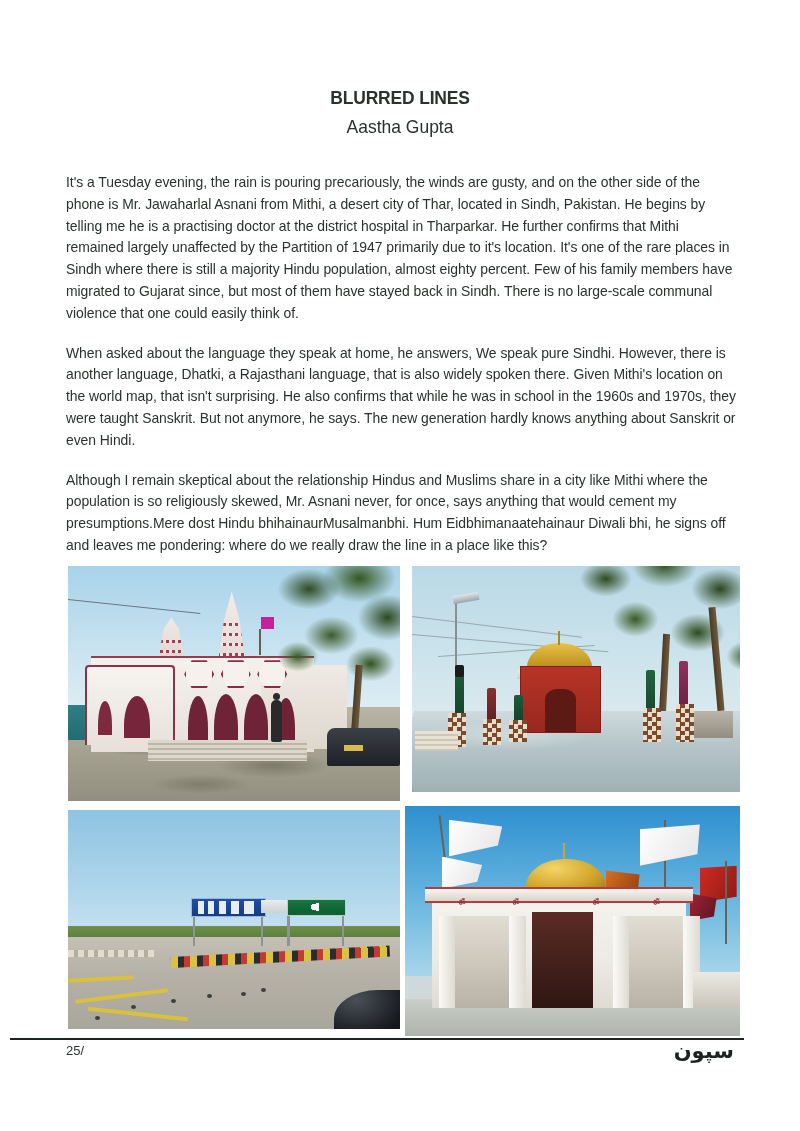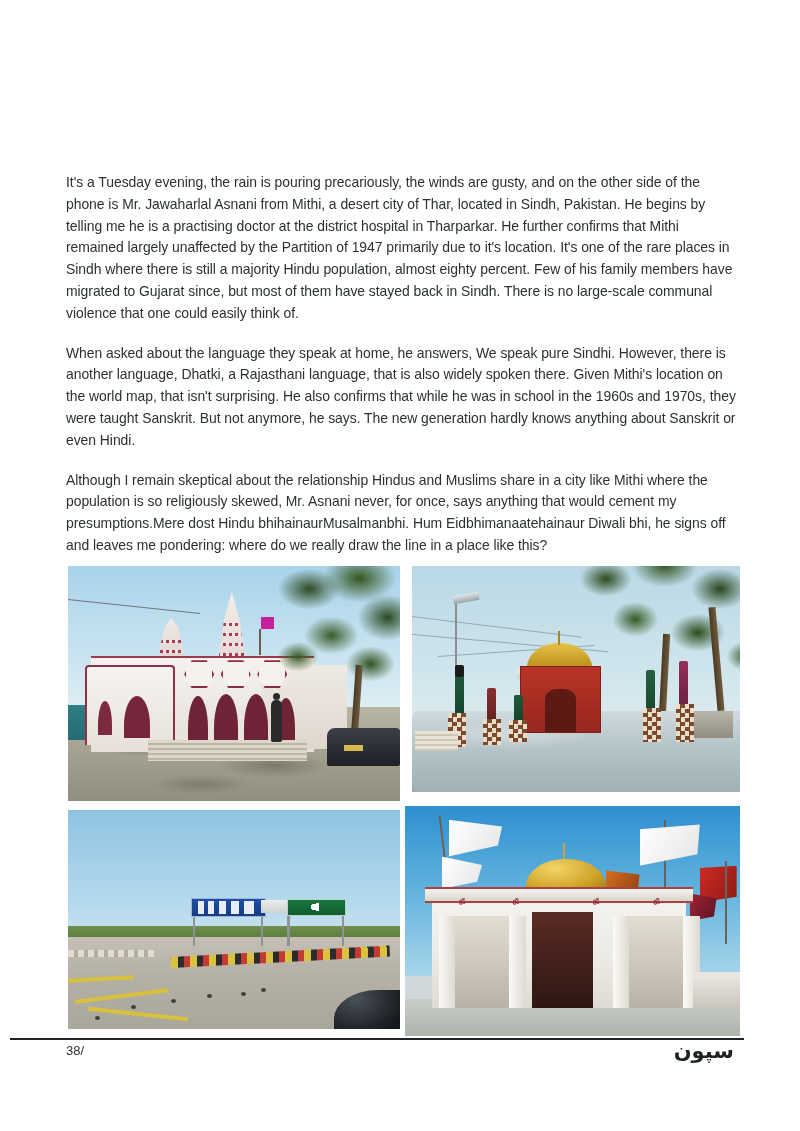--- a/index.html
+++ b/index.html
@@ -431,20 +431,24 @@
     color:#1d2320;
     direction: rtl;
     font-family: "DejaVu Sans", "Liberation Sans", sans-serif;
   }
 </style>
 </head>
 <body>
 
 <div class="page">
 
+  <div class="header">
+    <div class="article-title">BLURRED LINES</div>
+    <div class="author-name">Aastha Gupta</div>
+  </div>
 
   <div class="article-body">
     <p class="para">It's a Tuesday evening, the rain is pouring precariously, the winds are gusty, and on the other side of the phone is Mr. Jawaharlal Asnani from Mithi, a desert city of Thar, located in Sindh, Pakistan. He begins by telling me he is a practising doctor at the district hospital in Tharparkar. He further confirms that Mithi remained largely unaffected by the Partition of 1947 primarily due to it's location. It's one of the rare places in Sindh where there is still a majority Hindu population, almost eighty percent. Few of his family members have migrated to Gujarat since, but most of them have stayed back in Sindh. There is no large-scale communal violence that one could easily think of.</p>
     <p class="para">When asked about the language they speak at home, he answers, We speak pure Sindhi. However, there is another language, Dhatki, a Rajasthani language, that is also widely spoken there. Given Mithi's location on the world map, that isn't surprising. He also confirms that while he was in school in the 1960s and 1970s, they were taught Sanskrit. But not anymore, he says. The new generation hardly knows anything about Sanskrit or even Hindi.</p>
     <p class="para">Although I remain skeptical about the relationship Hindus and Muslims share in a city like Mithi where the population is so religiously skewed, Mr. Asnani never, for once, says anything that would cement my presumptions.Mere dost Hindu bhihainaurMusalmanbhi. Hum Eidbhimanaatehainaur Diwali bhi, he signs off and leaves me pondering: where do we really draw the line in a place like this?</p>
   </div>
 
   <div class="photo-grid">
 
     <div class="photo photo-tl">
@@ -611,17 +615,17 @@
         <div class="br-om" style="left:74%; bottom:56%;">ॐ</div>
 
         <div class="br-wall"></div>
       </div>
     </div>
 
   </div>
 
   <div class="footer-rule"></div>
   <div class="footer">
-    <div class="page-number">38/</div>
+    <div class="page-number">25/</div>
     <div class="footer-urdu">سپون</div>
   </div>
 
 </div>
 
 </body></html>

